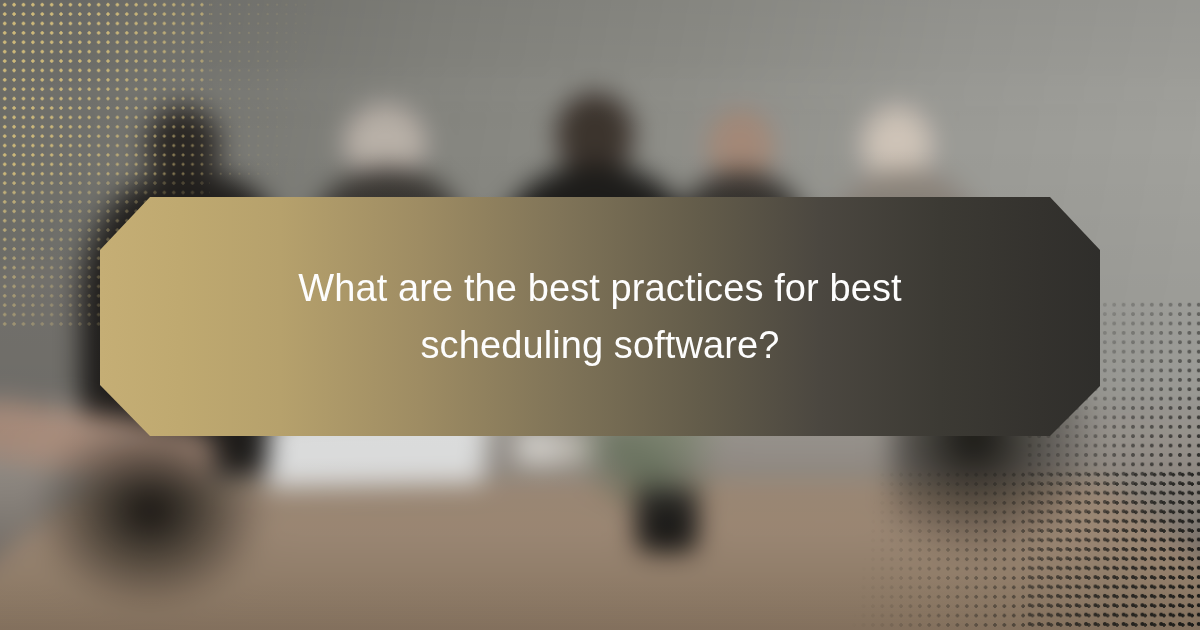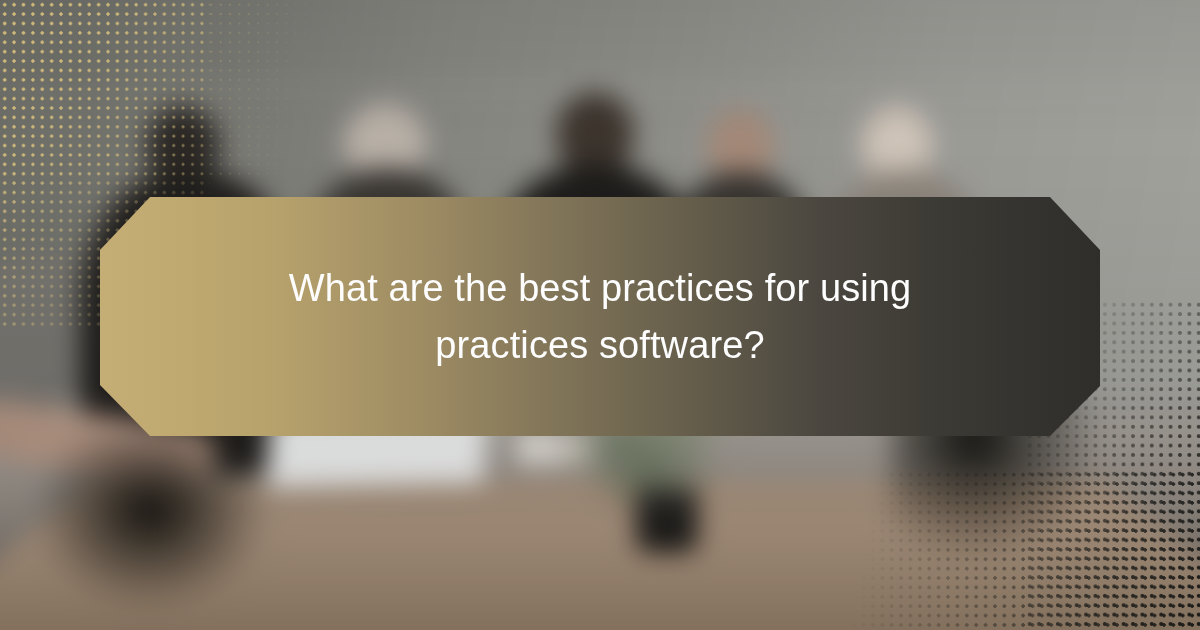--- a/index.html
+++ b/index.html
@@ -308,17 +308,17 @@
 
   <div class="photo-tone"></div>
 
   <div class="dots dots-tl"></div>
   <div class="dots dots-tl2"></div>
   <div class="dots dots-br"></div>
   <div class="dots dots-br2"></div>
 
   <div class="banner">
     <div class="banner-inner">
-      <h1 class="headline">What are the best practices for using practices software?</h1>
+      <h1 class="headline">What are the best practices for best scheduling software?</h1>
     </div>
   </div>
 
 </div>
 
 </body></html>

